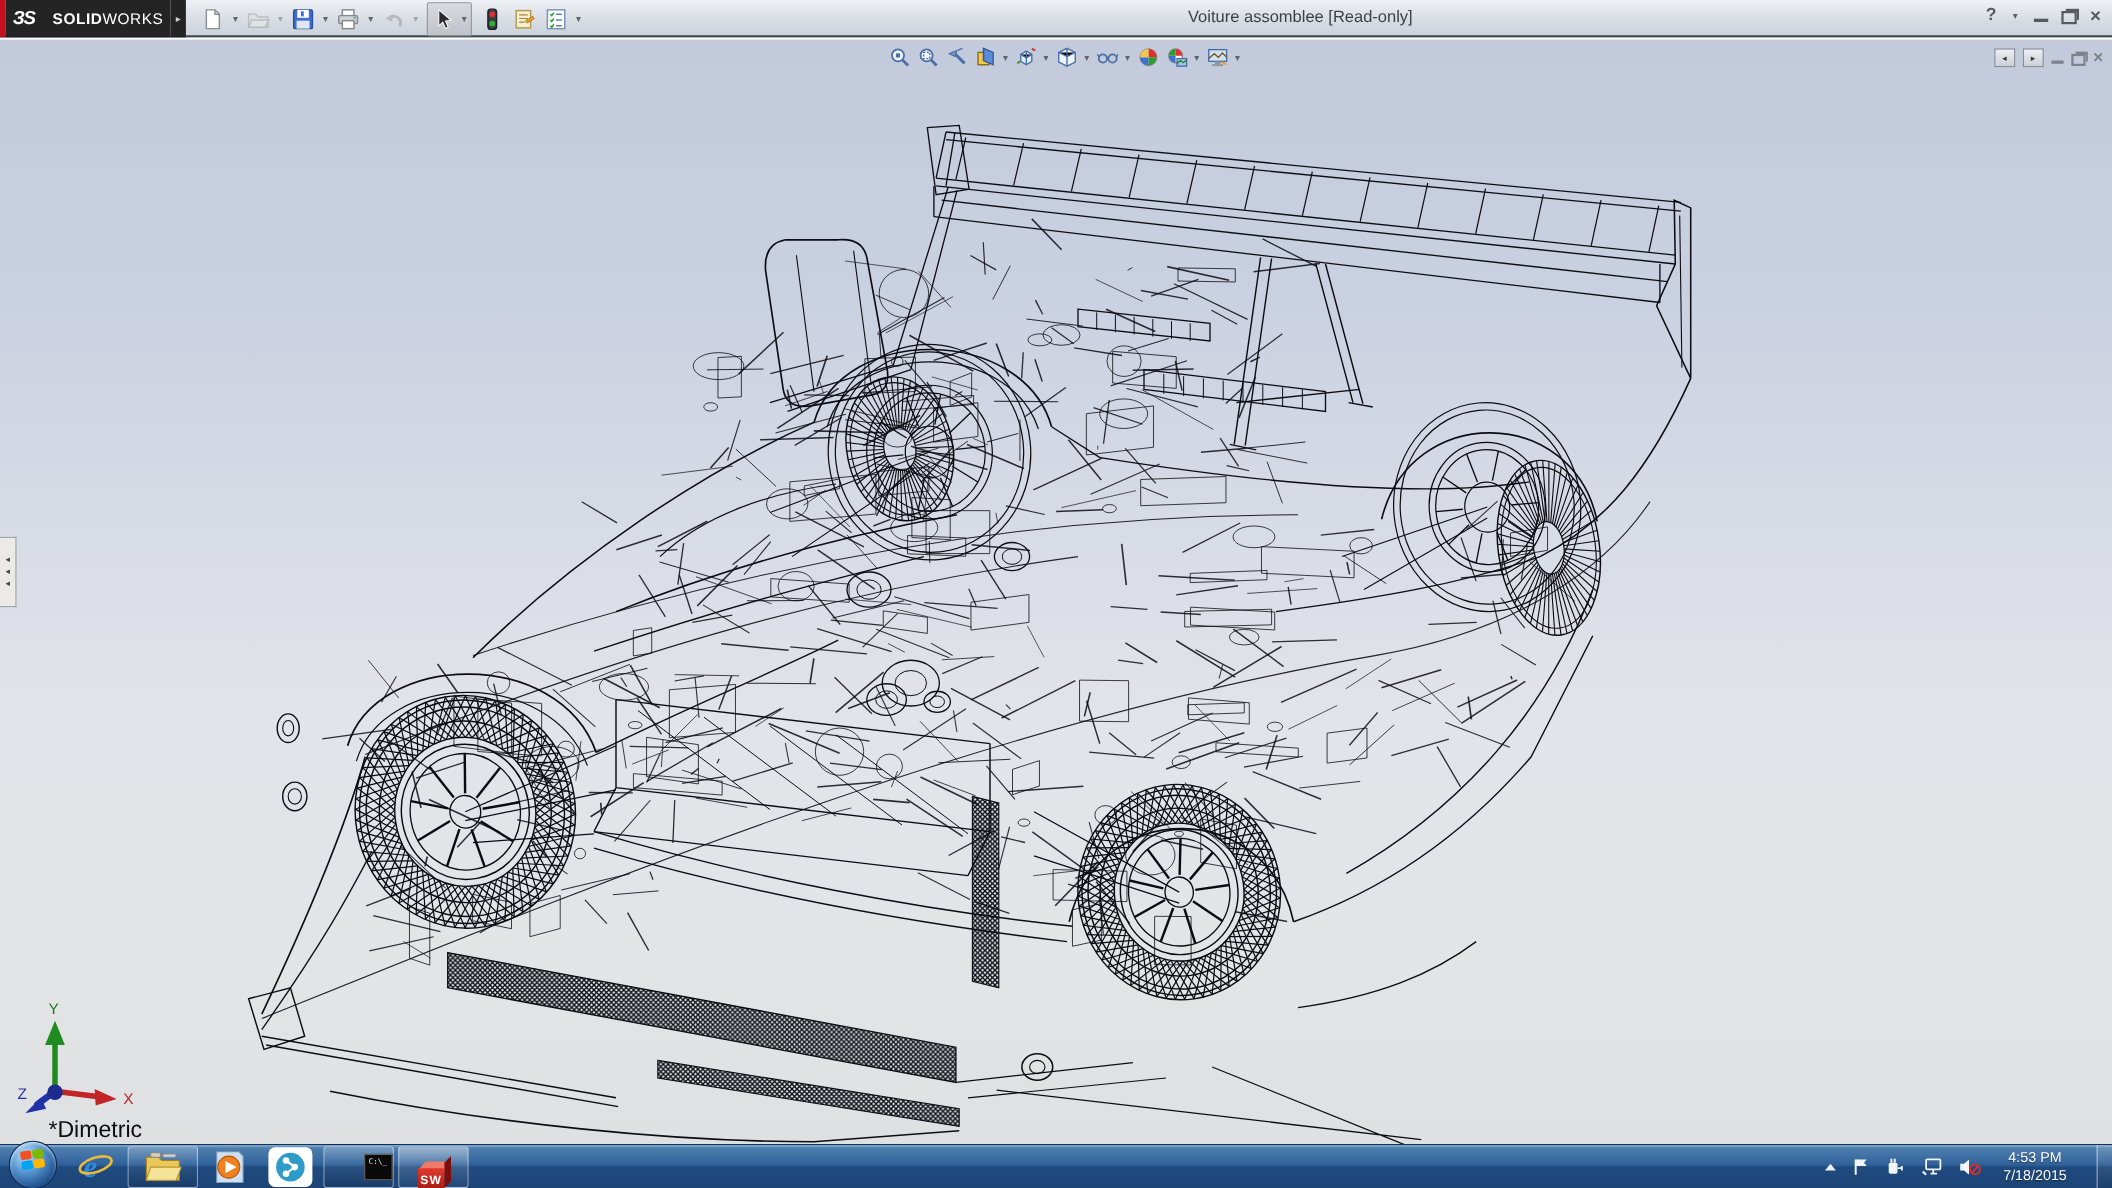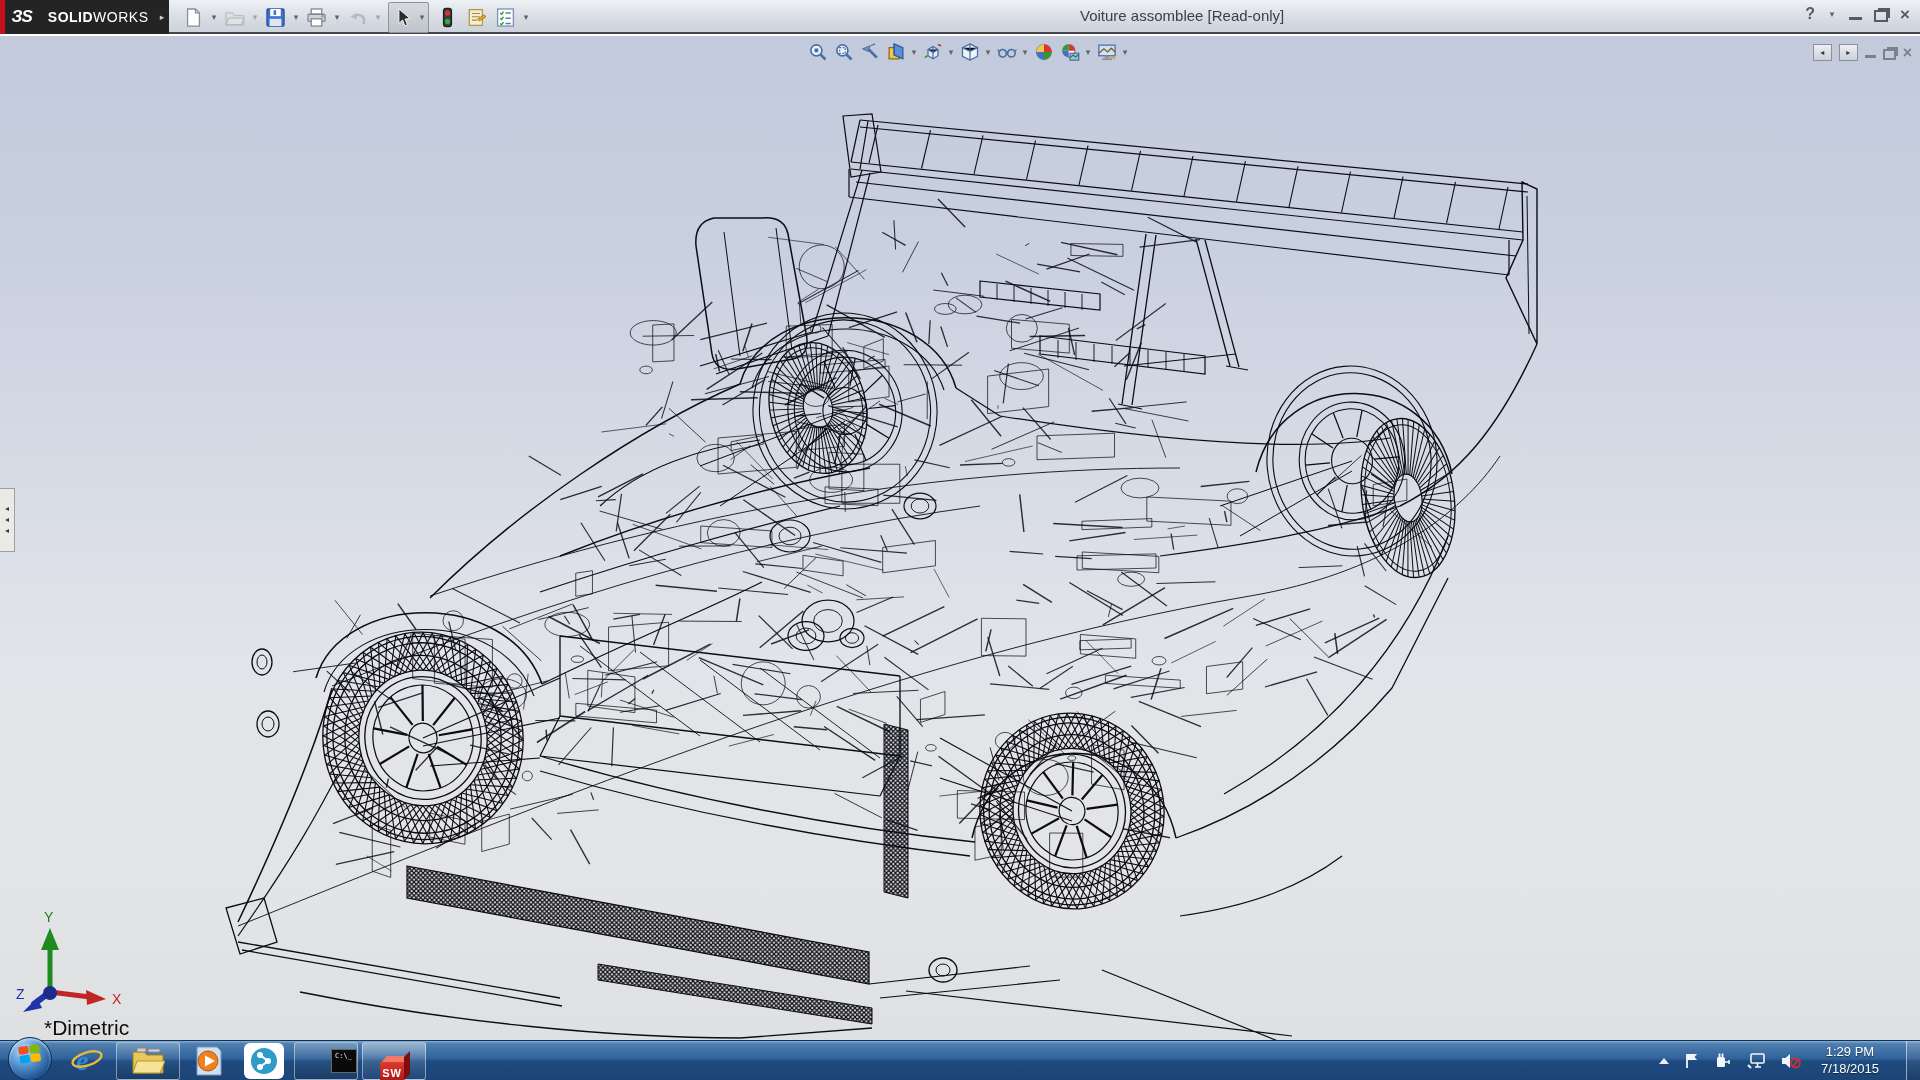--- a/index.html
+++ b/index.html
@@ -1327,17 +1327,17 @@
       <path d="M8 15h6M10.5 11v4" stroke="#f2f6fa" stroke-width="1.6"></path>
       <path d="M1 13l3 3" stroke="#f2f6fa" stroke-width="2"></path>
     </svg>
     <svg width="22" height="18" viewBox="0 0 22 18">
       <path d="M2 6h3.5L10 2v14L5.5 12H2z" fill="#f2f6fa"></path>
       <circle cx="15.5" cy="11" r="4.5" fill="none" stroke="#d03030" stroke-width="1.8"></circle>
       <path d="M12.4 14.2l6.2-6.4" stroke="#d03030" stroke-width="1.8"></path>
     </svg>
   </div>
   <div class="clock">
-    <div>1:29 PM</div>
+    <div>4:53 PM</div>
     <div>7/18/2015</div>
   </div>
   <div class="show-desktop"></div>
 </div>
 
 </body></html>

